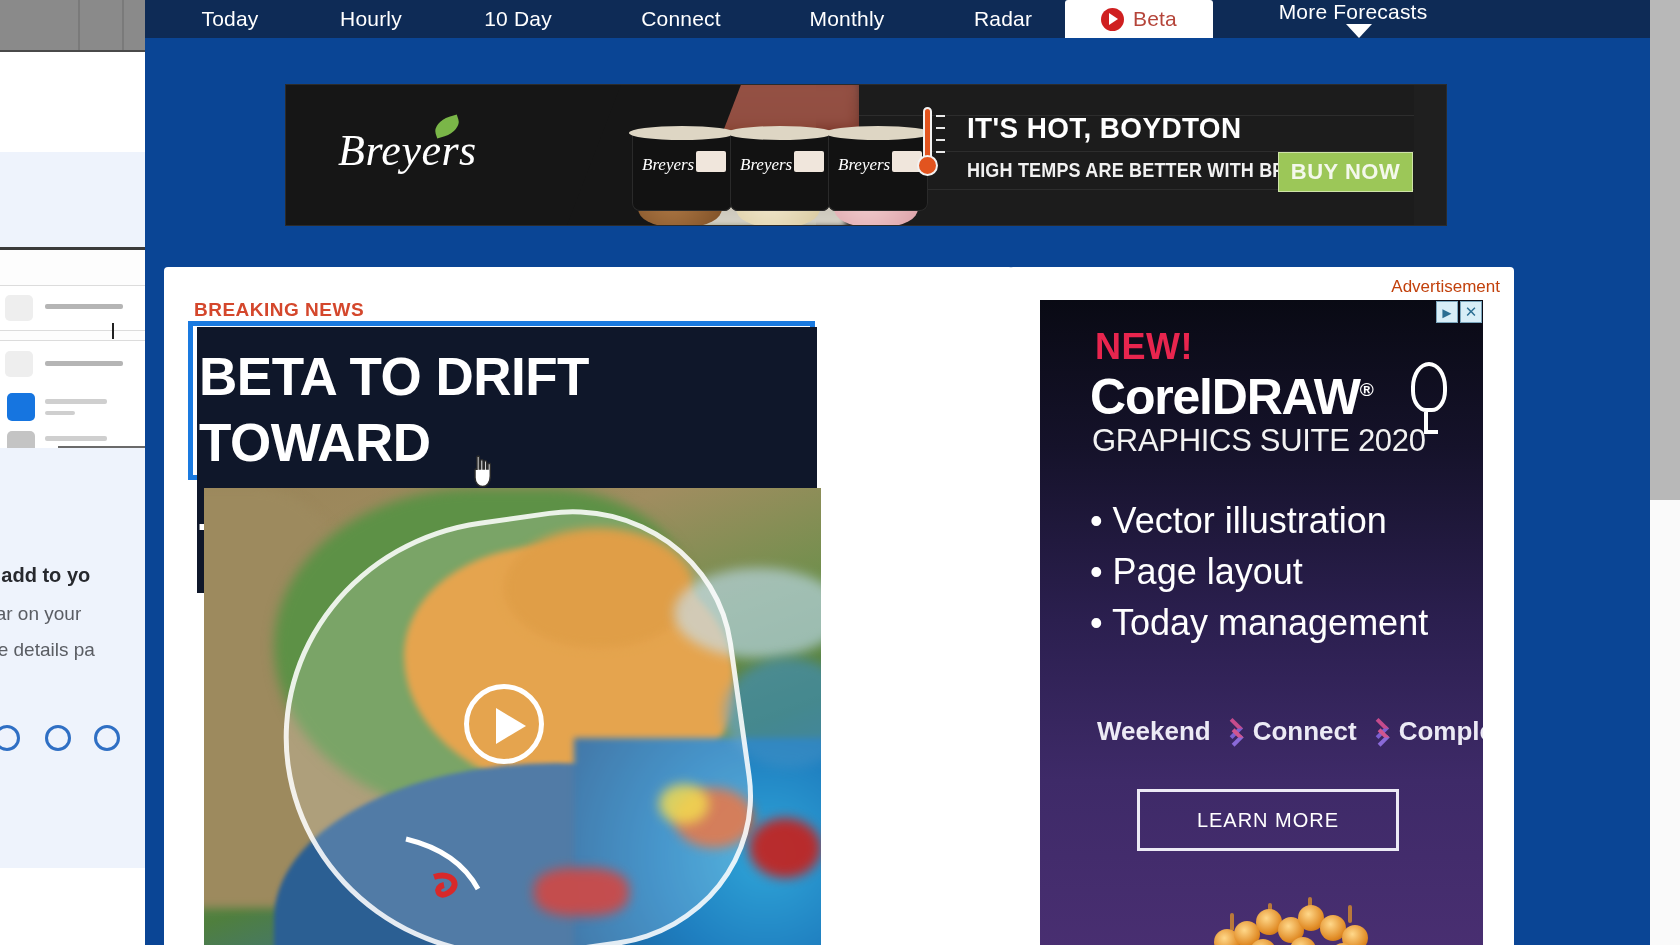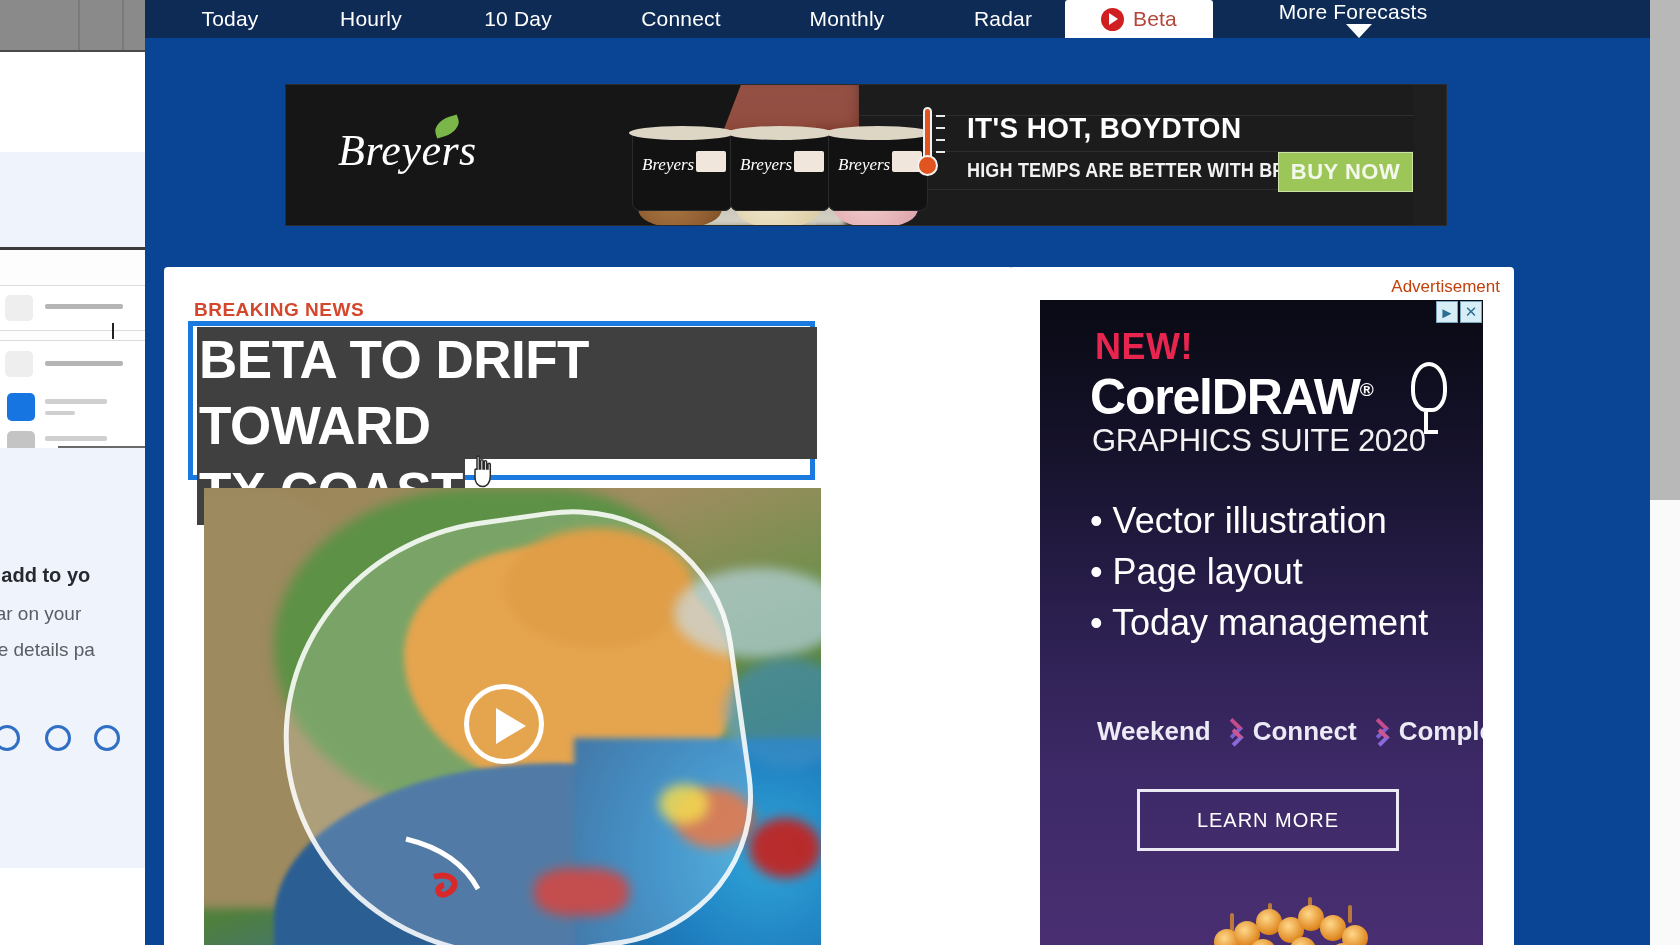--- a/index.html
+++ b/index.html
@@ -93,21 +93,21 @@
 
   
   .news-card { position: absolute; left: 19px; top: 267px; width: 849px; height: 700px; background: #fff;
       border-radius: 4px; overflow: hidden; }
   .breaking { position: absolute; left: 30px; top: 32px; color: #d4472c; font-size: 19px; font-weight: bold;
       letter-spacing: .5px; }
   .focus-ring { position: absolute; left: 24px; top: 54px; width: 627px; height: 159px;
       border: 5px solid #1a7ae0; box-sizing: border-box; background: #fff; }
   .headline { position: absolute; left: 33px; top: 60px; width: 620px; font-size: 53px; font-weight: bold;
       line-height: 66px; color: #ffffff; letter-spacing: -.5px; }
-  .hl-line { display: block; background: #404040; width: fit-content; padding: 0 2px; }
+  .hl-line { display: block; background: #0f172a; width: fit-content; padding: 17px 2px; }
   .video { position: absolute; left: 40px; top: 221px; width: 617px; height: 480px; overflow: hidden; background: #4a7a48; }
   .v-land { position: absolute; left: 0; top: 0; width: 617px; height: 480px;
       background: linear-gradient(160deg,#9a8559 0%,#a08d60 24%,#6f8f4c 45%,#4f7f3e 62%,#3b6f9c 80%,#1d5f96 100%); }
   .v-green { position: absolute; left: 70px; top: 0; width: 420px; height: 330px; background: #5d9146;
       border-radius: 55% 40% 38% 60%; filter: blur(6px); }
   .v-tan-l { position: absolute; left: -40px; top: 0; width: 230px; height: 420px; background: #9d8a5e;
       border-radius: 0 60% 40% 0; filter: blur(5px); }
   .v-orange { position: absolute; left: 200px; top: 58px; width: 330px; height: 250px; background: #e09128;
       border-radius: 45% 55% 42% 58%; filter: blur(3px); }
   .v-orange2 { position: absolute; left: 300px; top: 40px; width: 190px; height: 120px; background: #d9891f;

